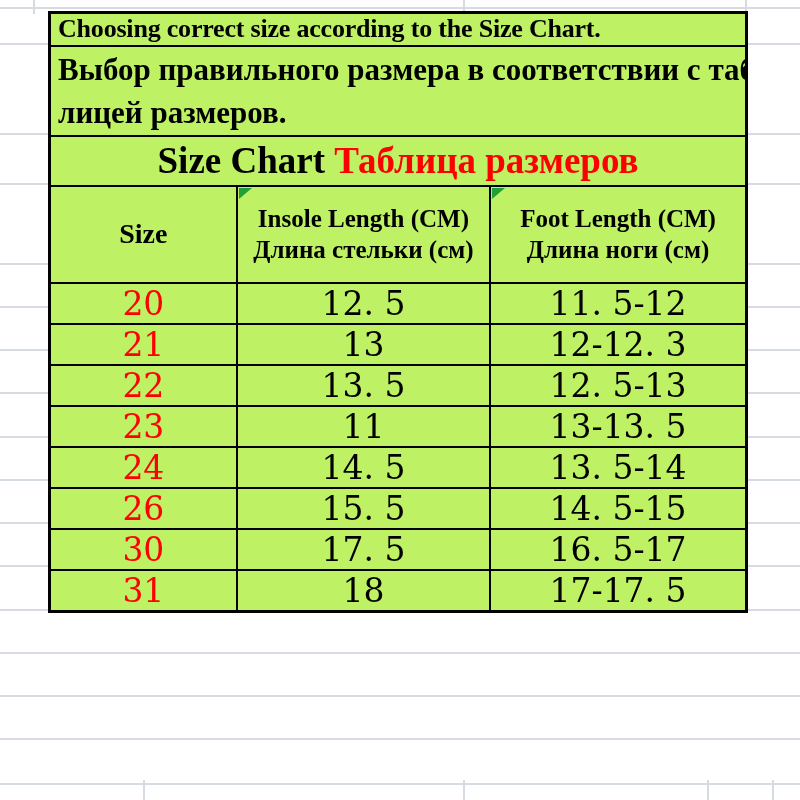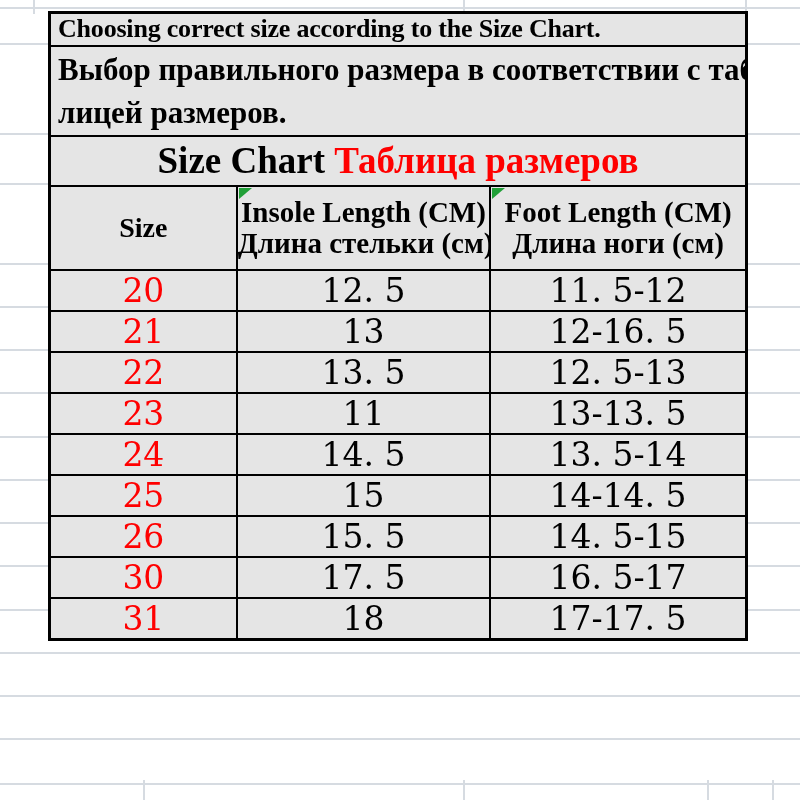--- a/index.html
+++ b/index.html
@@ -13,42 +13,42 @@
   .canvas{
     position:relative;width:800px;height:800px;background:#ffffff;overflow:hidden;
   }
   
   .gridlines{position:absolute;left:0;top:0;width:800px;height:800px;z-index:0;}
   .gridlines .h{position:absolute;left:0;width:800px;height:2px;background:var(--grid);}
   .gridlines .v{position:absolute;width:2px;background:var(--grid);}
 
   table.size-table{
     position:absolute;left:48px;top:11px;width:700px;z-index:1;
-    border-collapse:collapse;table-layout:fixed;background:#e5e5e5;
+    border-collapse:collapse;table-layout:fixed;background:#bef264;
     border:3px solid var(--border);
   }
   .size-table td,.size-table th{
     border:2px solid var(--border);padding:0;vertical-align:middle;overflow:hidden;
     color:#000;
   }
   tr.row-en{height:33px;}
   tr.row-en td{
     font-size:26px;font-weight:bold;text-align:left;padding-left:7px;
     letter-spacing:-0.2px;white-space:nowrap;
   }
   tr.row-ru{height:90px;}
   tr.row-ru td{text-align:left;padding-left:7px;}
   .ru-line{font-size:31px;font-weight:bold;line-height:43px;white-space:nowrap;}
   tr.row-title{height:50px;}
   tr.row-title td{text-align:center;font-size:37px;font-weight:bold;white-space:nowrap;}
   .title-red{color:var(--red);}
-  tr.row-head{height:84px;}
+  tr.row-head{height:97px;}
   tr.row-head th{text-align:center;font-weight:bold;position:relative;}
   .size-head{font-size:28px;}
-  .col-head-line{font-size:29px;line-height:31px;white-space:nowrap;}
+  .col-head-line{font-size:25px;line-height:31px;white-space:nowrap;}
   .corner-marker{
     position:absolute;left:1px;top:1px;width:0;height:0;
     border-top:11px solid var(--green);border-right:13px solid transparent;
   }
   tbody.data-rows tr{height:30px;}
   tbody.data-rows td{
     text-align:center;font-family:"DejaVu Serif","Liberation Serif",serif;
     font-size:33px;font-weight:normal;white-space:nowrap;
   }
   tbody.data-rows td.c-size{color:var(--red);}
@@ -124,46 +124,41 @@
     <tbody class="data-rows" id="data-rows">
   <tr>
     <td class="c-size">20</td>
     <td class="c-val">12. 5</td>
     <td class="c-val">11. 5-12</td>
   </tr>
 
   <tr>
     <td class="c-size">21</td>
     <td class="c-val">13</td>
-    <td class="c-val">12-16. 5</td>
+    <td class="c-val">12-12. 3</td>
   </tr>
 
   <tr>
     <td class="c-size">22</td>
     <td class="c-val">13. 5</td>
     <td class="c-val">12. 5-13</td>
   </tr>
 
   <tr>
     <td class="c-size">23</td>
     <td class="c-val">11</td>
     <td class="c-val">13-13. 5</td>
   </tr>
 
   <tr>
     <td class="c-size">24</td>
     <td class="c-val">14. 5</td>
     <td class="c-val">13. 5-14</td>
   </tr>
 
-  <tr>
-    <td class="c-size">25</td>
-    <td class="c-val">15</td>
-    <td class="c-val">14-14. 5</td>
-  </tr>
 
   <tr>
     <td class="c-size">26</td>
     <td class="c-val">15. 5</td>
     <td class="c-val">14. 5-15</td>
   </tr>
 
 
 
 

